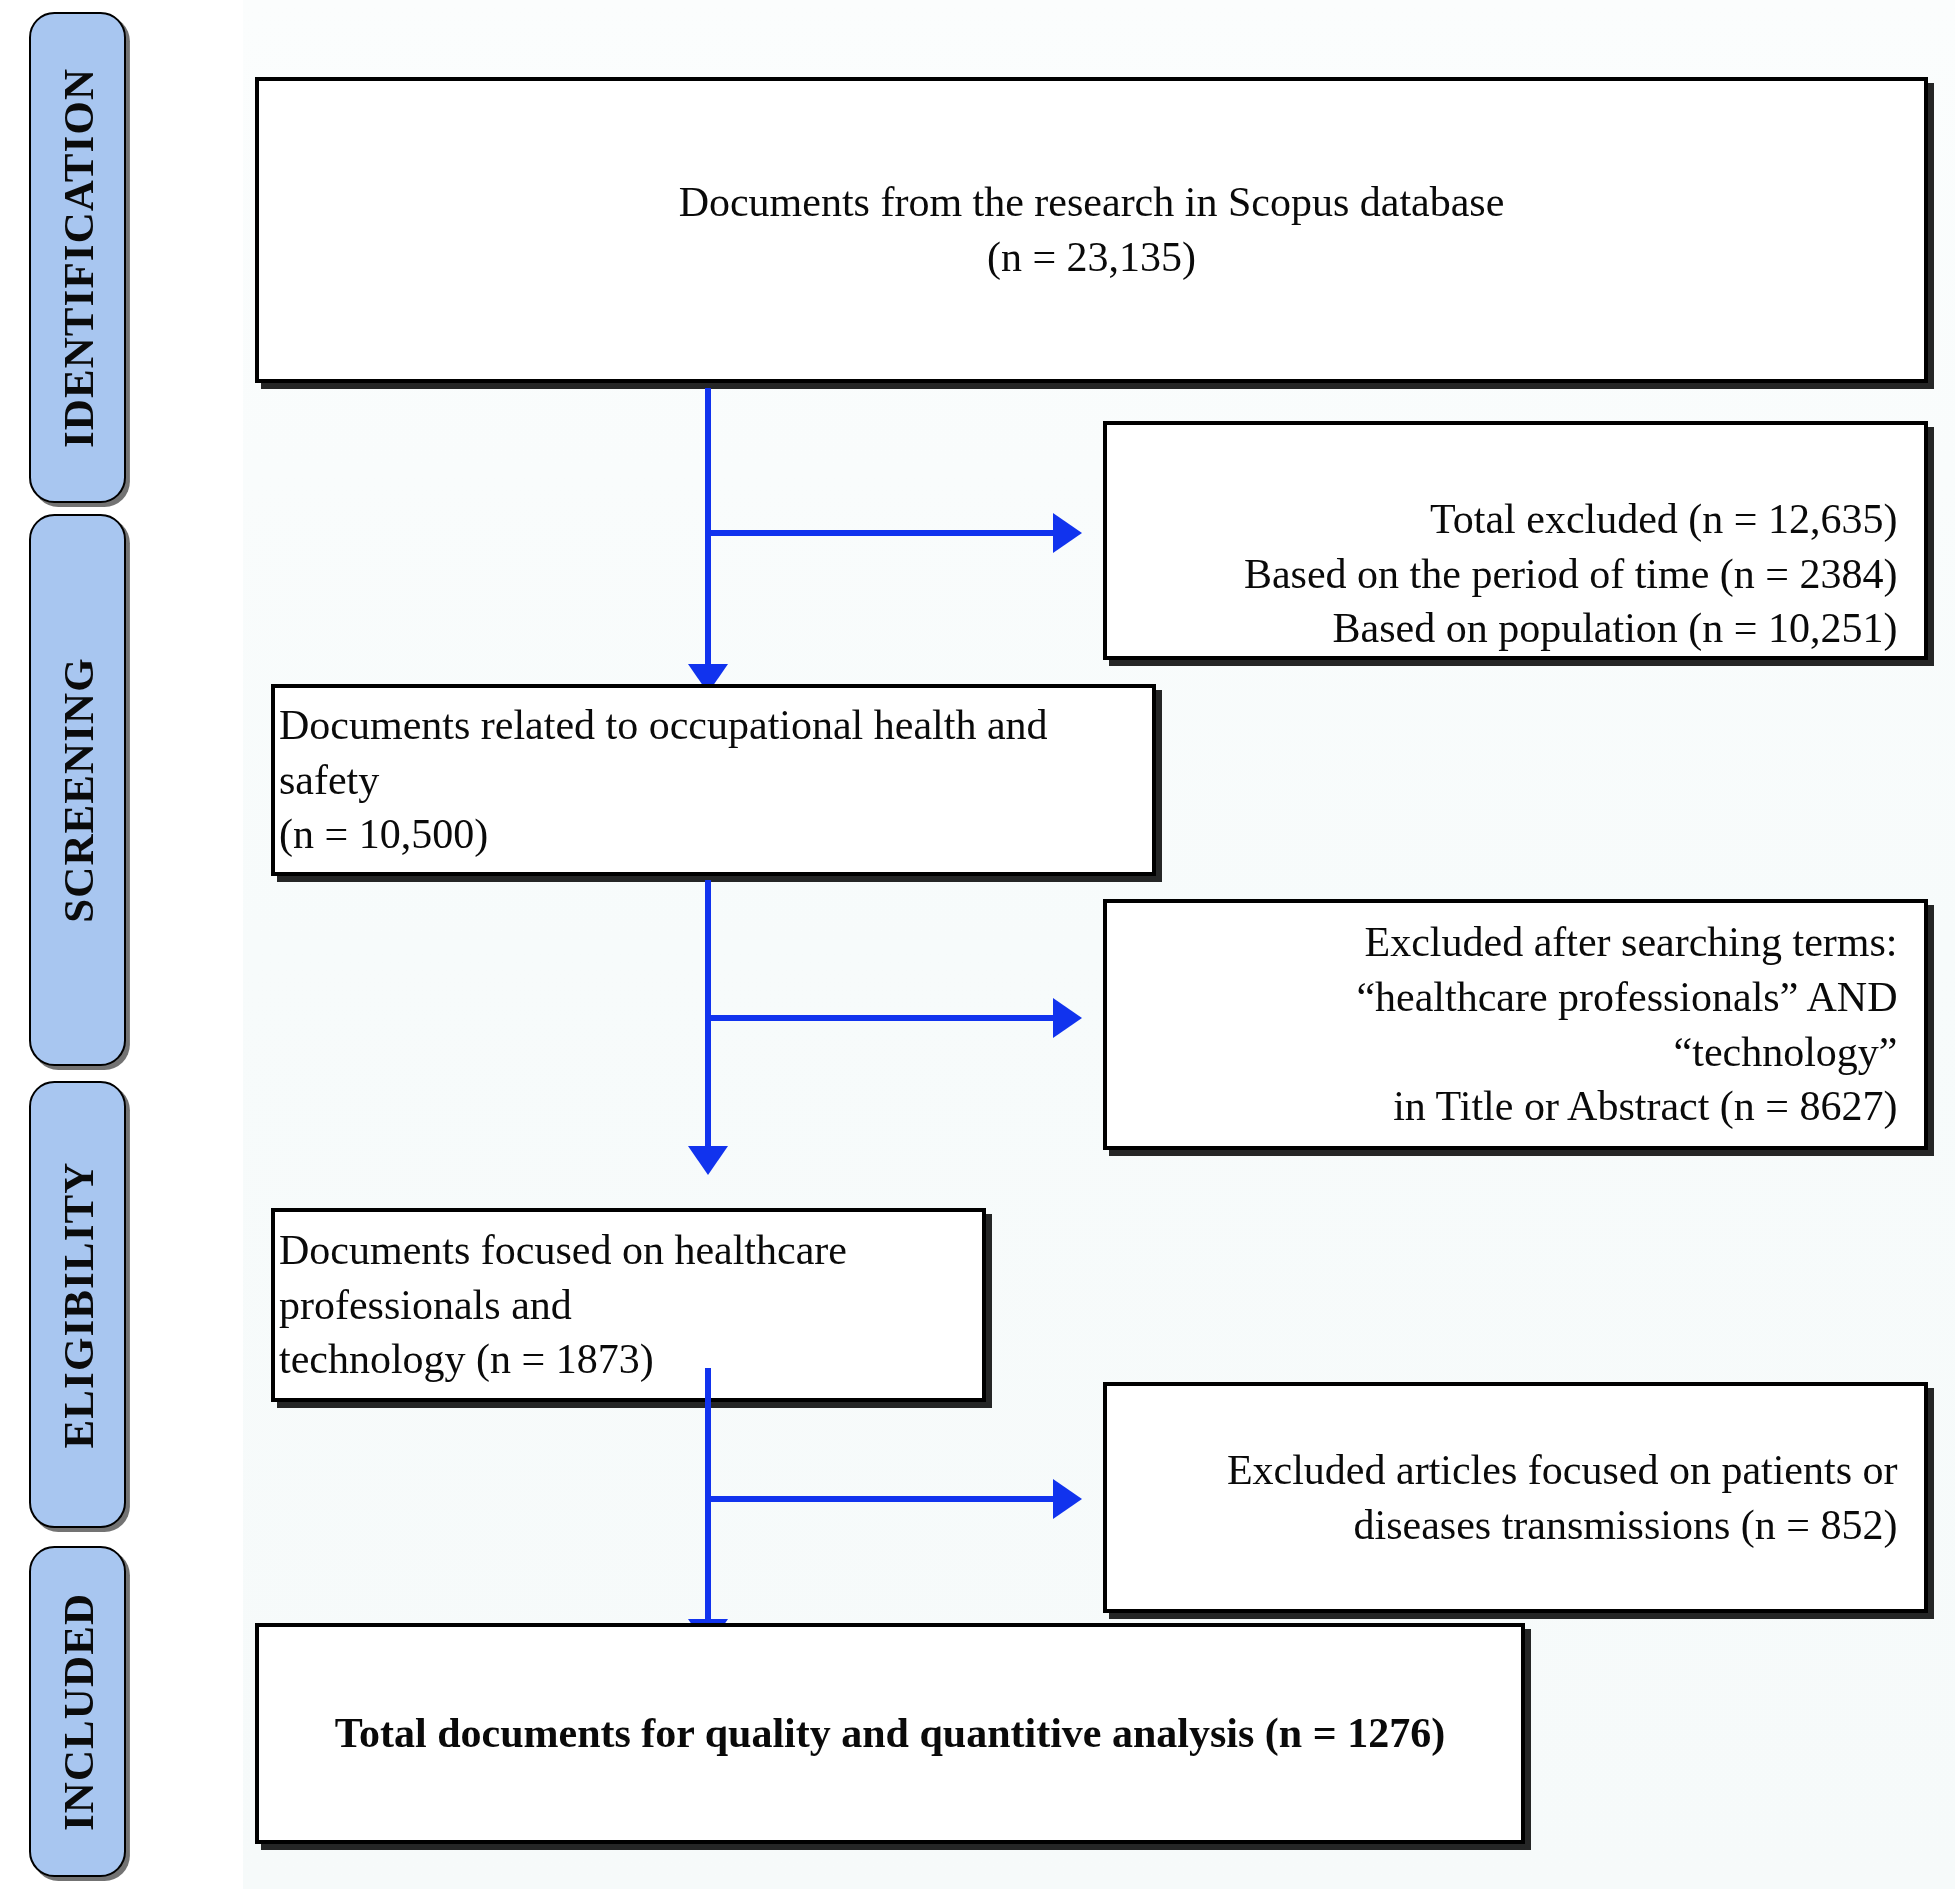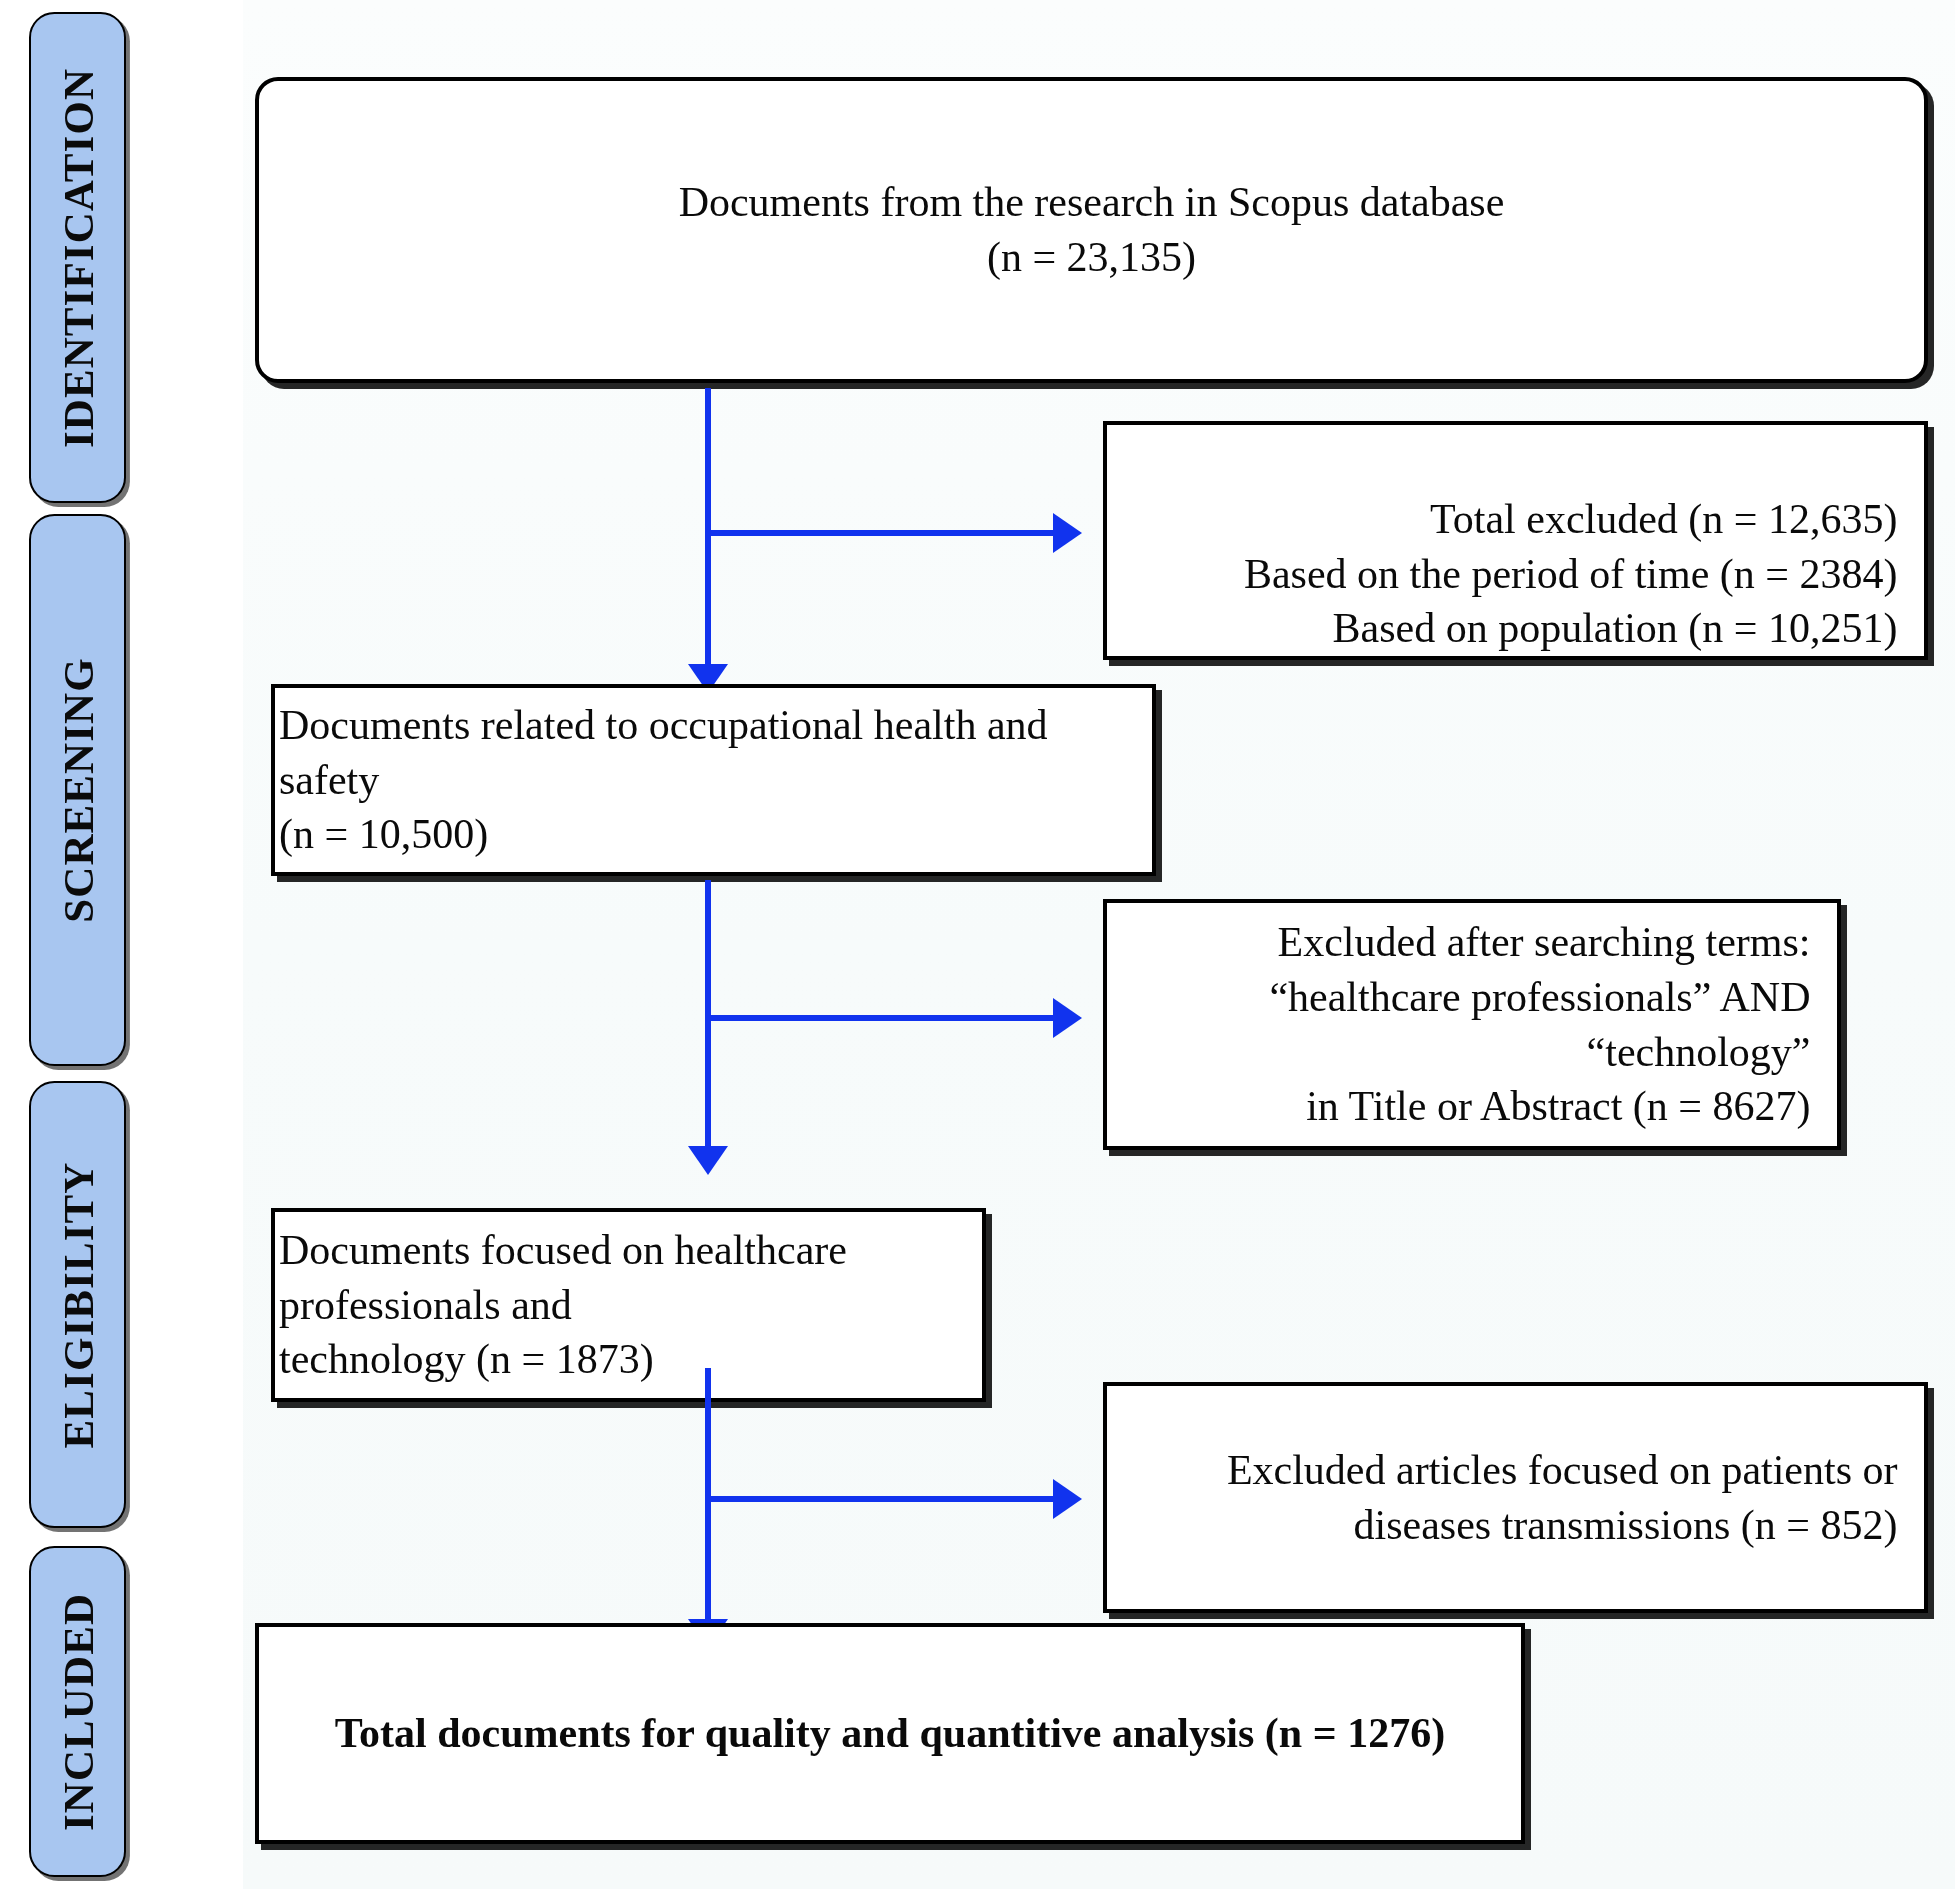--- a/index.html
+++ b/index.html
@@ -121,21 +121,21 @@
   </div>
 
   <div class="stage-pill" style="left:29px; top:1081px; width:97px; height:447px;">
     <span class="stage-label">ELIGIBILITY</span>
   </div>
 
   <div class="stage-pill" style="left:29px; top:1546px; width:97px; height:331px;">
     <span class="stage-label">INCLUDED</span>
   </div>
 
-  <div class="flow-box align-center" style="left:255px; top:77px; width:1673px; height:306px;border-radius:23px;">
+  <div class="flow-box align-center" style="left:255px; top:77px; width:1673px; height:306px;">
     <div class="box-text">Documents from the research in Scopus database
 (n = 23,135)</div>
   </div>
 
   <div class="arrow-v" style="left:705px; top:388px; height:279px;">
     <span class="head"></span>
   </div>
 
   <div class="arrow-h" style="left:708px; top:530px; width:348px;">
     <span class="head"></span>
@@ -153,21 +153,21 @@
   </div>
 
   <div class="arrow-v" style="left:705px; top:880px; height:269px;">
     <span class="head"></span>
   </div>
 
   <div class="arrow-h" style="left:708px; top:1015px; width:348px;">
     <span class="head"></span>
   </div>
 
-  <div class="flow-box align-right" style="left:1103px; top:899px; width:738px; height:251px;padding-left:12px;">
+  <div class="flow-box align-right" style="left:1103px; top:899px; width:825px; height:251px;padding-left:12px;">
     <div class="box-text">Excluded after searching terms:
 “healthcare professionals” AND “technology”
 in Title or Abstract (n = 8627)</div>
   </div>
 
   <div class="flow-box align-left" style="left:271px; top:1208px; width:715px; height:194px;">
     <div class="box-text">Documents focused on healthcare professionals and
 technology (n = 1873)</div>
   </div>
 

